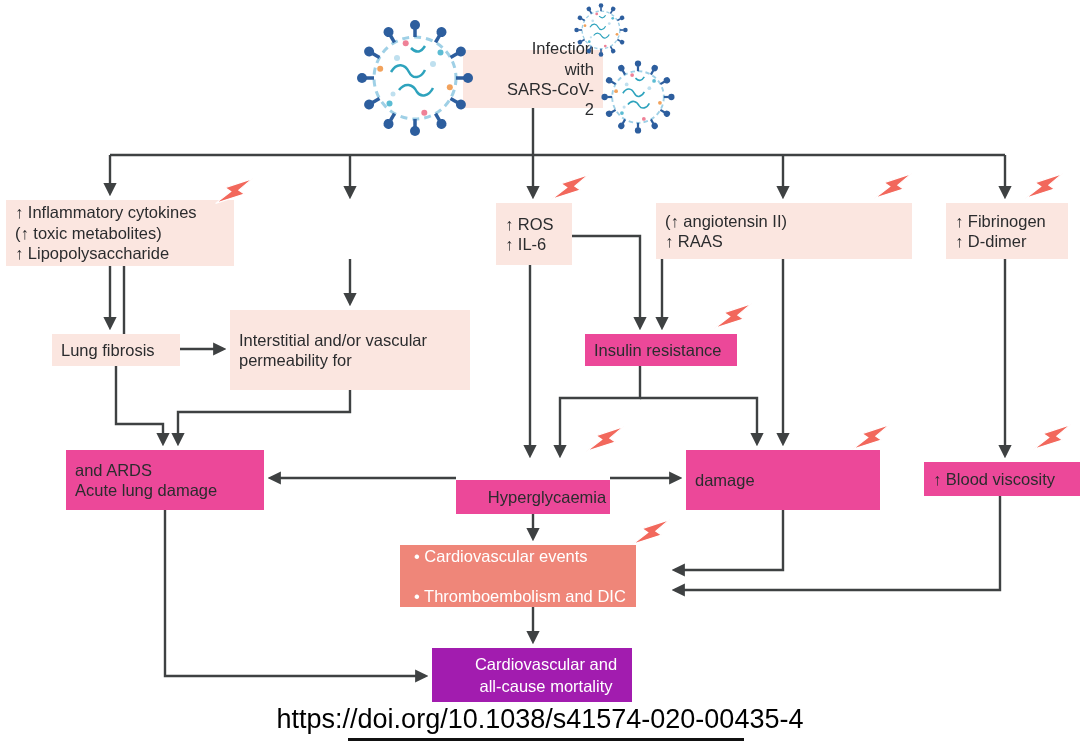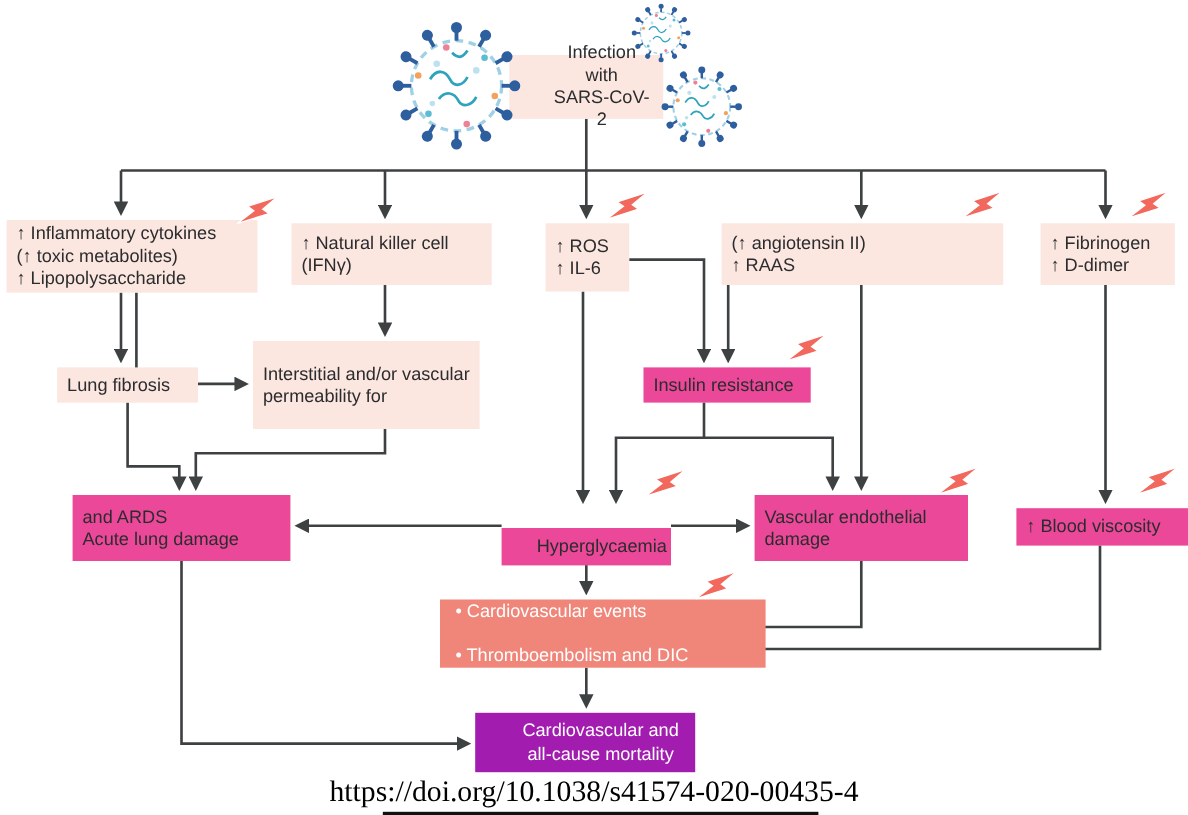--- a/index.html
+++ b/index.html
@@ -12,24 +12,24 @@
   .deco-layer { z-index:2; }
   .node {
     position:absolute; box-sizing:border-box; z-index:1;
     display:flex; flex-direction:column; justify-content:center;
     padding:3px 9px; font-size:16.5px; line-height:1.24; color:#2b2c2e;
   }
   .pale  { background:#fbe6e0; }
   .mid   { background:#ec4899; }
   .coral { background:#ef8679; color:#ffffff; }
   .red   { background:#a21caf; color:#ffffff; }
-  .center { align-items:center; text-align:center;padding-left:37px; }
+  .center { align-items:center; text-align:right;padding-left:37px; }
   .footer {
     position:absolute; left:0; top:704px; width:100%; z-index:1;
-    text-align:center; font-family:Liberation Serif, serif;
+    text-align:center; font-family:Liberation Sans, sans-serif;
     font-size:27px; color:#000000;
   }
   .bottom-line {
     position:absolute; left:348px; top:738px; width:396px; height:3px;
     background:#111111; z-index:1;
   }
 </style>
 </head>
 <body>
 
@@ -74,72 +74,67 @@
     <span>Infection with</span>
     <span>SARS-CoV-2</span>
   </div>
 
   <div class="node pale" style="left:6px;top:200px;width:228px;height:66px">
     <span>↑ Inflammatory cytokines</span>
     <span>(↑ toxic metabolites)</span>
     <span>↑ Lipopolysaccharide</span>
   </div>
 
-  <div class="node pale" style="left:265px;top:203px;width:182px;height:56px">
-    <span>↑ Natural killer cell</span>
-    <span>(IFNγ)</span>
-  </div>
 
   <div class="node pale" style="left:496px;top:203px;width:76px;height:62px">
     <span>↑ ROS</span>
     <span>↑ IL-6</span>
   </div>
 
   <div class="node pale" style="left:656px;top:203px;width:256px;height:56px">
     <span>(↑ angiotensin II)</span>
     <span>↑ RAAS</span>
   </div>
 
   <div class="node pale" style="left:946px;top:203px;width:122px;height:56px">
     <span>↑ Fibrinogen</span>
     <span>↑ D-dimer</span>
   </div>
 
   <div class="node pale" style="left:52px;top:334px;width:128px;height:32px">
     <span>Lung fibrosis</span>
   </div>
 
-  <div class="node pale" style="left:230px;top:310px;width:206px;height:80px">
+  <div class="node pale" style="left:230px;top:310px;width:240px;height:80px">
     <span>Interstitial and/or vascular</span>
     <span>permeability for</span>
   </div>
 
   <div class="node mid" style="left:585px;top:334px;width:152px;height:32px">
     <span>Insulin resistance</span>
   </div>
 
   <div class="node mid" style="left:66px;top:450px;width:198px;height:60px">
     <span>and ARDS</span>
     <span>Acute lung damage</span>
   </div>
 
   <div class="node mid center" style="left:456px;top:480px;width:154px;height:34px">
     <span>Hyperglycaemia</span>
   </div>
 
   <div class="node mid" style="left:686px;top:450px;width:194px;height:60px">
-    <span>Vascular endothelial</span>
     <span>damage</span>
   </div>
 
   <div class="node mid" style="left:924px;top:462px;width:168px;height:34px">
     <span>↑ Blood viscosity</span>
   </div>
 
-  <div class="node coral" style="left:400px;top:545px;width:296px;height:62px;row-gap:20px;padding-left:14px">
+  <div class="node coral" style="left:400px;top:545px;width:236px;height:62px;row-gap:20px;padding-left:14px">
     <span>• Cardiovascular events</span>
     <span>• Thromboembolism and DIC</span>
   </div>
 
   <div class="node red center" style="left:432px;top:648px;width:200px;height:54px;row-gap:2px">
     <span>Cardiovascular and</span>
     <span>all-cause mortality</span>
   </div>
 
   <svg class="layer deco-layer" width="1080" height="741">

